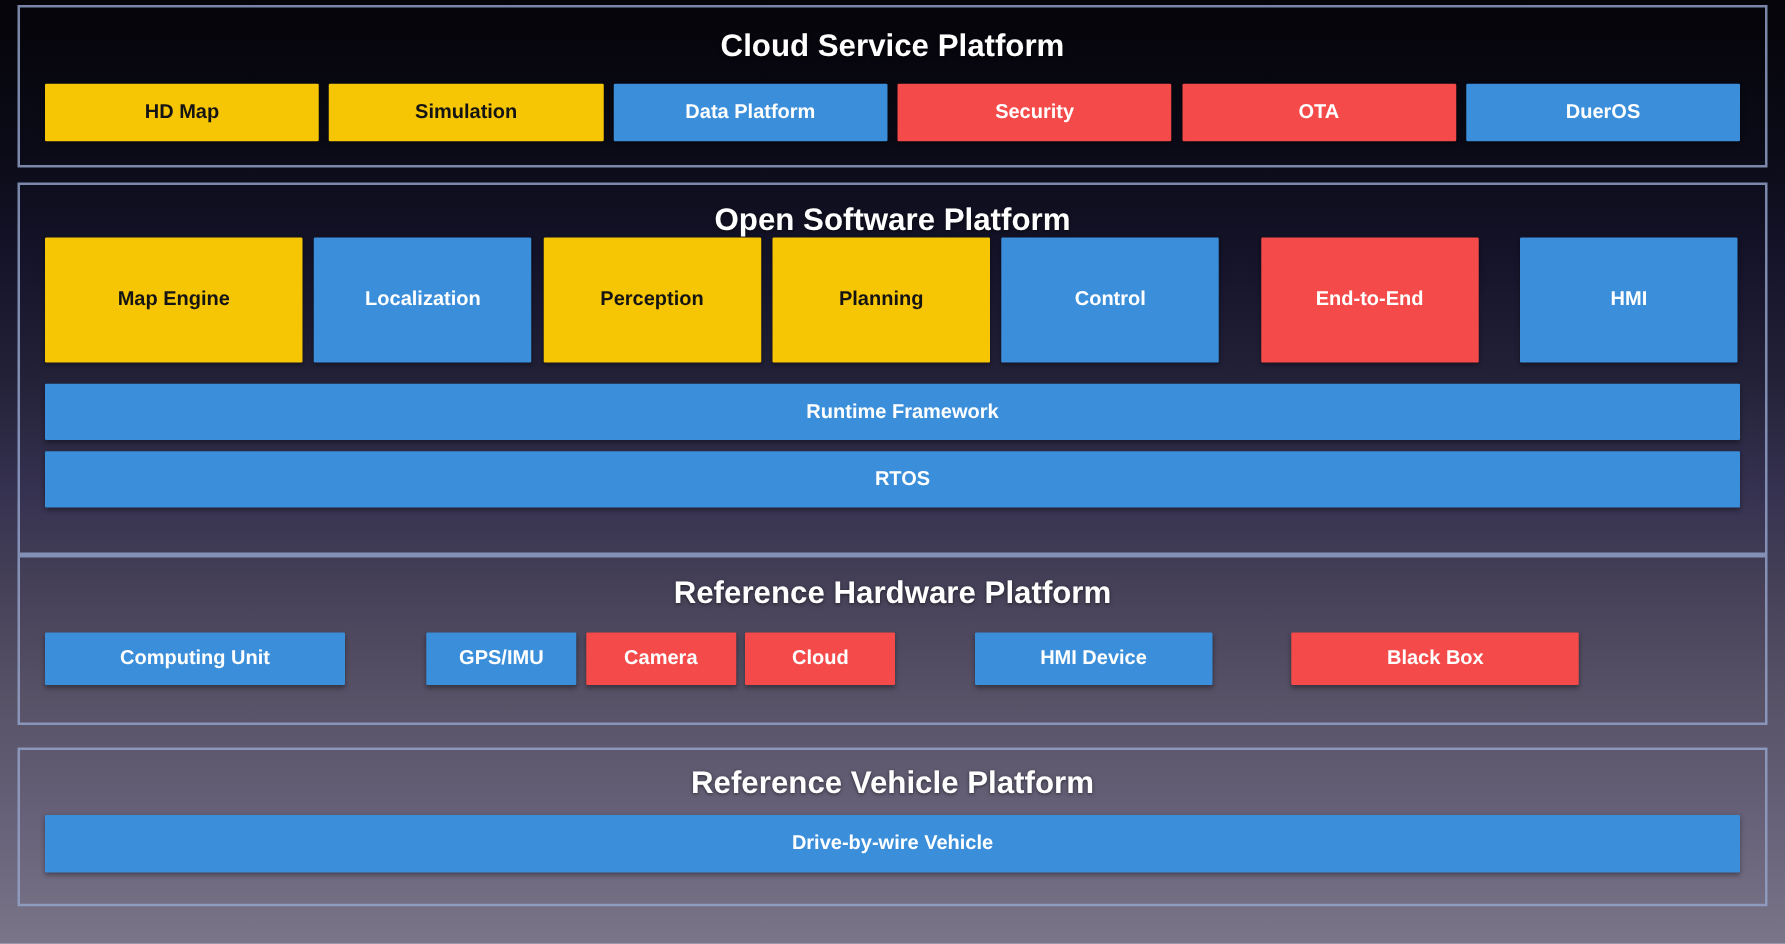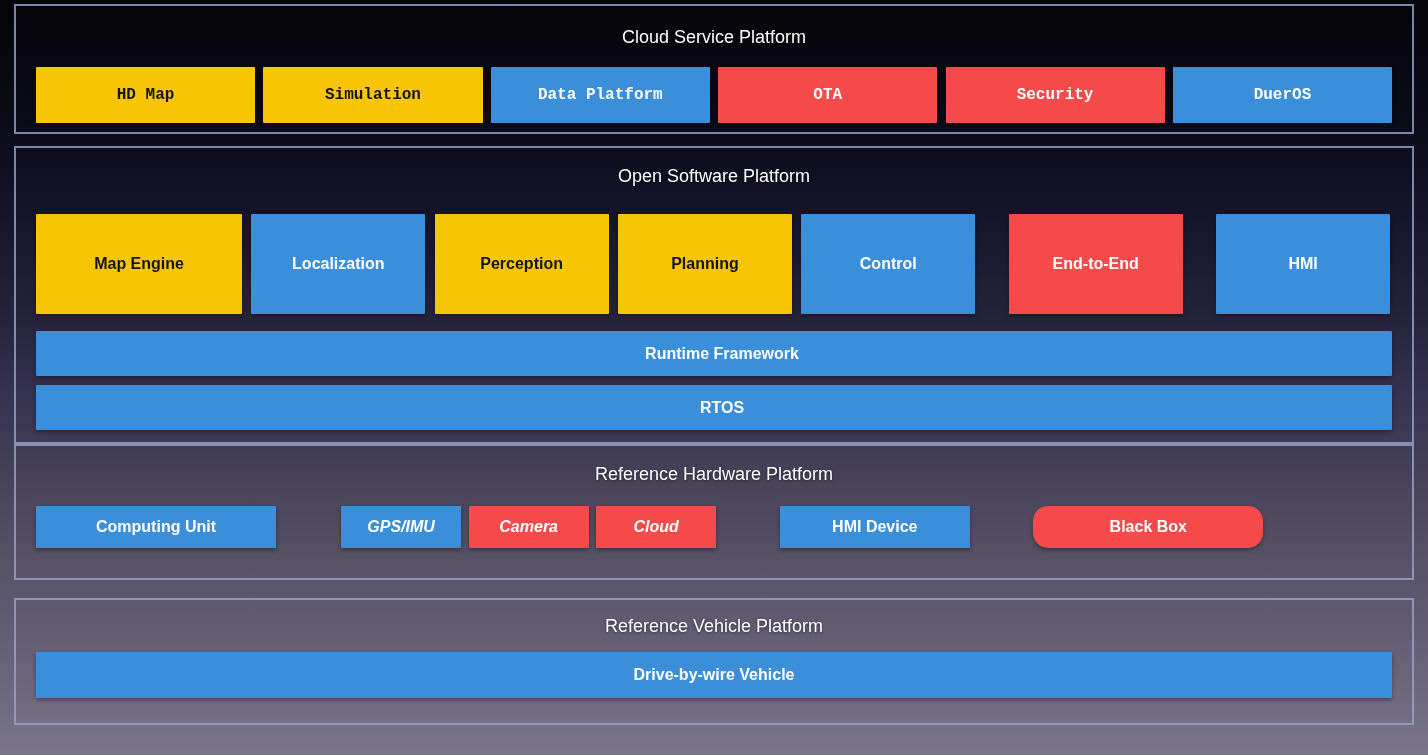--- a/index.html
+++ b/index.html
@@ -10,80 +10,80 @@
       #050409 0%, #0b0b18 16%, #15142a 28%, #232138 40%,
       #353150 52%, #474259 63%, #575266 74%, #676179 87%, #7b7589 100%);
   }
   .panel{
     margin:0 14px;
     border:2px solid rgba(148,163,202,0.82);
     box-sizing:border-box;
     padding:0 20px;
   }
   .panel-title{
-    color:#fff;font-weight:normal;font-size:18px;line-height:27px;
+    color:#fff;font-weight:bold;font-size:25px;line-height:27px;
     text-align:center;margin:0;
     text-shadow:0 1px 3px rgba(0,0,0,0.55);
   }
   .row{display:flex;width:100%;}
   .box,.bar{
     box-sizing:border-box;
     display:flex;align-items:center;justify-content:center;
     font-weight:bold;font-size:16px;text-align:center;
     border-radius:1px;
     box-shadow:0 2px 4px rgba(0,0,0,0.38);
   }
   .c-yellow{background:var(--c-yellow);color:#141414;}
   .c-blue{background:var(--c-blue);color:#fff;}
   .c-red{background:var(--c-red);color:#fff;}
 
   
   #s1{margin-top:4px;height:130px;padding-top:18px;}
   #s1 .panel-title{margin-bottom:16px;}
-  #s1 .box{height:56px;width:16.16%;font-family:Liberation Mono, monospace;}
+  #s1 .box{height:46px;width:16.16%;}
   #s1 .row{justify-content:space-between;}
 
   
   #s2{margin-top:12px;height:298px;padding-top:15px;}
-  #s2 .panel-title{margin-bottom:24px;}
+  #s2 .panel-title{}
   #s2 .module{height:100px;width:12.85%;margin-left:0.67%;}
   #s2 .module:first-child{margin-left:0;width:15.2%;}
   #s2 .gap-big{margin-left:2.45%;}
   #s2 .bar{height:45px;width:100%;padding-left:16px;}
   #s2 .bar-runtime{margin-top:17px;}
   #s2 .bar-rtos{margin-top:9px;}
 
   
   #s3{height:136px;padding-top:15px;}
   #s3 .panel-title{margin-bottom:18px;}
   #s3 .box{height:42px;}
   .hw-computing{width:17.7%;}
-  .hw-small{width:8.85%;margin-left:0.56%;font-style:italic;}
+  .hw-small{width:8.85%;margin-left:0.56%;}
   .hw-gps{margin-left:4.8%;}
   .hw-hmi{width:14.05%;margin-left:4.67%;}
-  .hw-black{width:16.95%;margin-left:4.67%;border-radius:15px;}
+  .hw-black{width:16.95%;margin-left:4.67%;}
 
   
   #s4{margin-top:18px;height:127px;padding-top:13px;}
   #s4 .panel-title{margin-bottom:12px;}
   #s4 .bar{height:46px;width:100%;}
 </style>
 </head>
 <body>
 
 <div>
 
   <section class="panel" id="s1">
     <h2 class="panel-title">Cloud Service Platform</h2>
     <div class="row">
       <div class="box c-yellow">HD Map</div>
       <div class="box c-yellow">Simulation</div>
       <div class="box c-blue">Data Platform</div>
+      <div class="box c-red">Security</div>
       <div class="box c-red">OTA</div>
-      <div class="box c-red">Security</div>
       <div class="box c-blue">DuerOS</div>
     </div>
   </section>
 
   <section class="panel" id="s2">
     <h2 class="panel-title">Open Software Platform</h2>
     <div class="row">
       <div class="box module c-yellow">Map Engine</div>
       <div class="box module c-blue">Localization</div>
       <div class="box module c-yellow">Perception</div>

